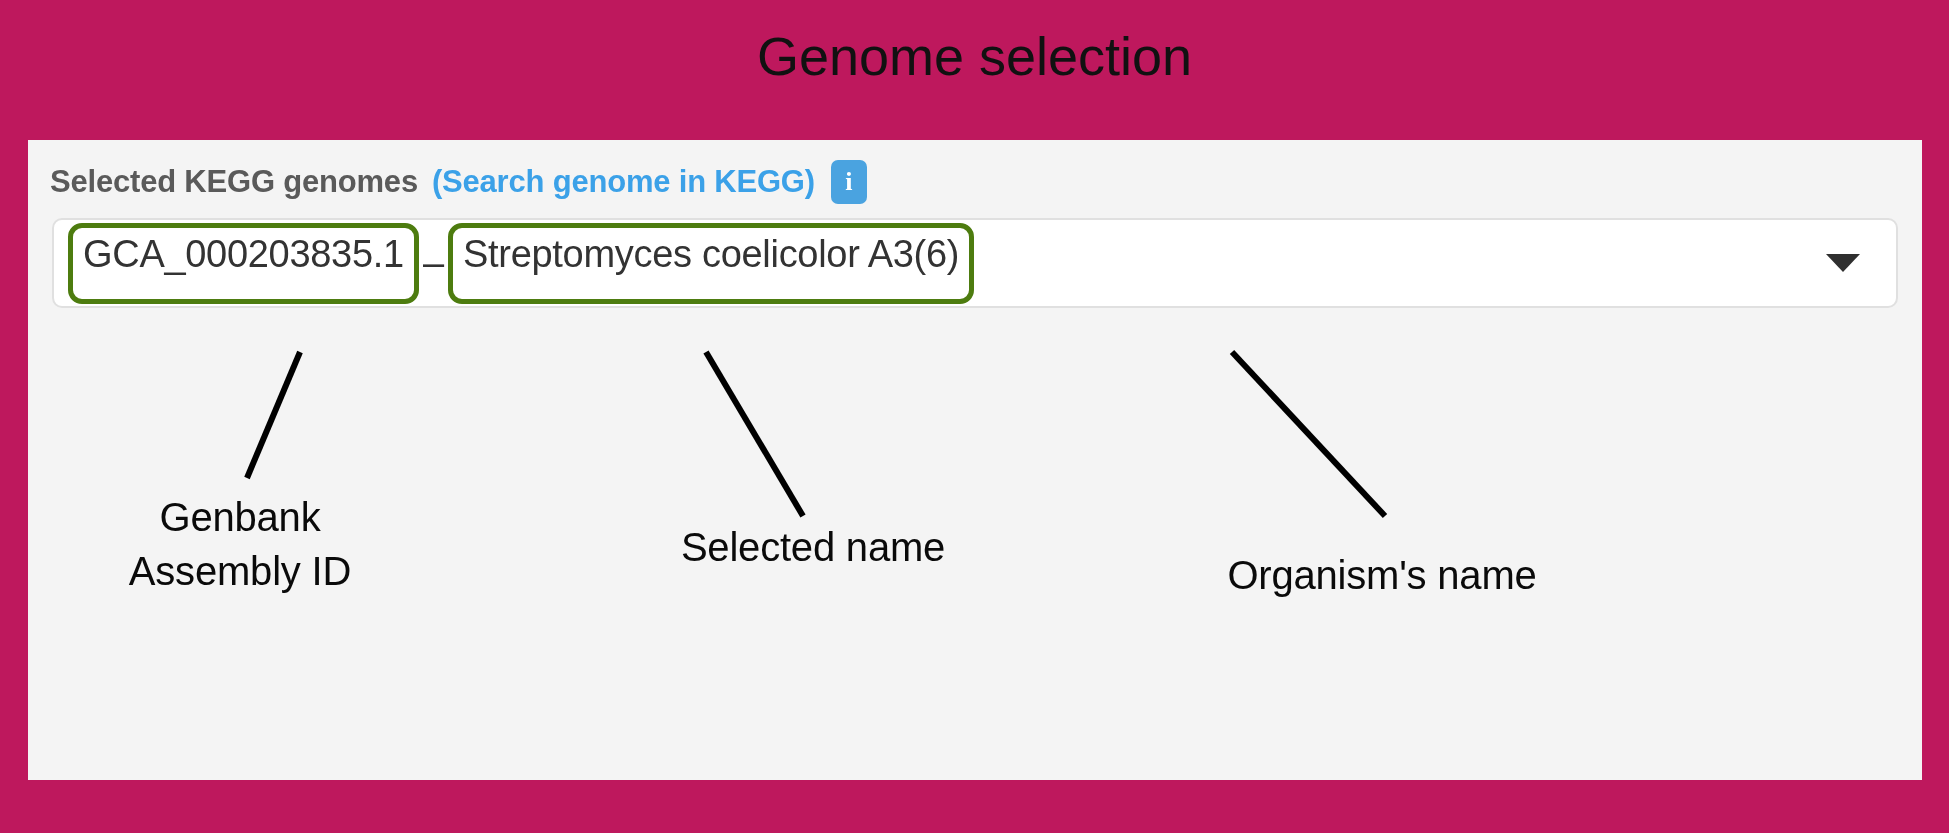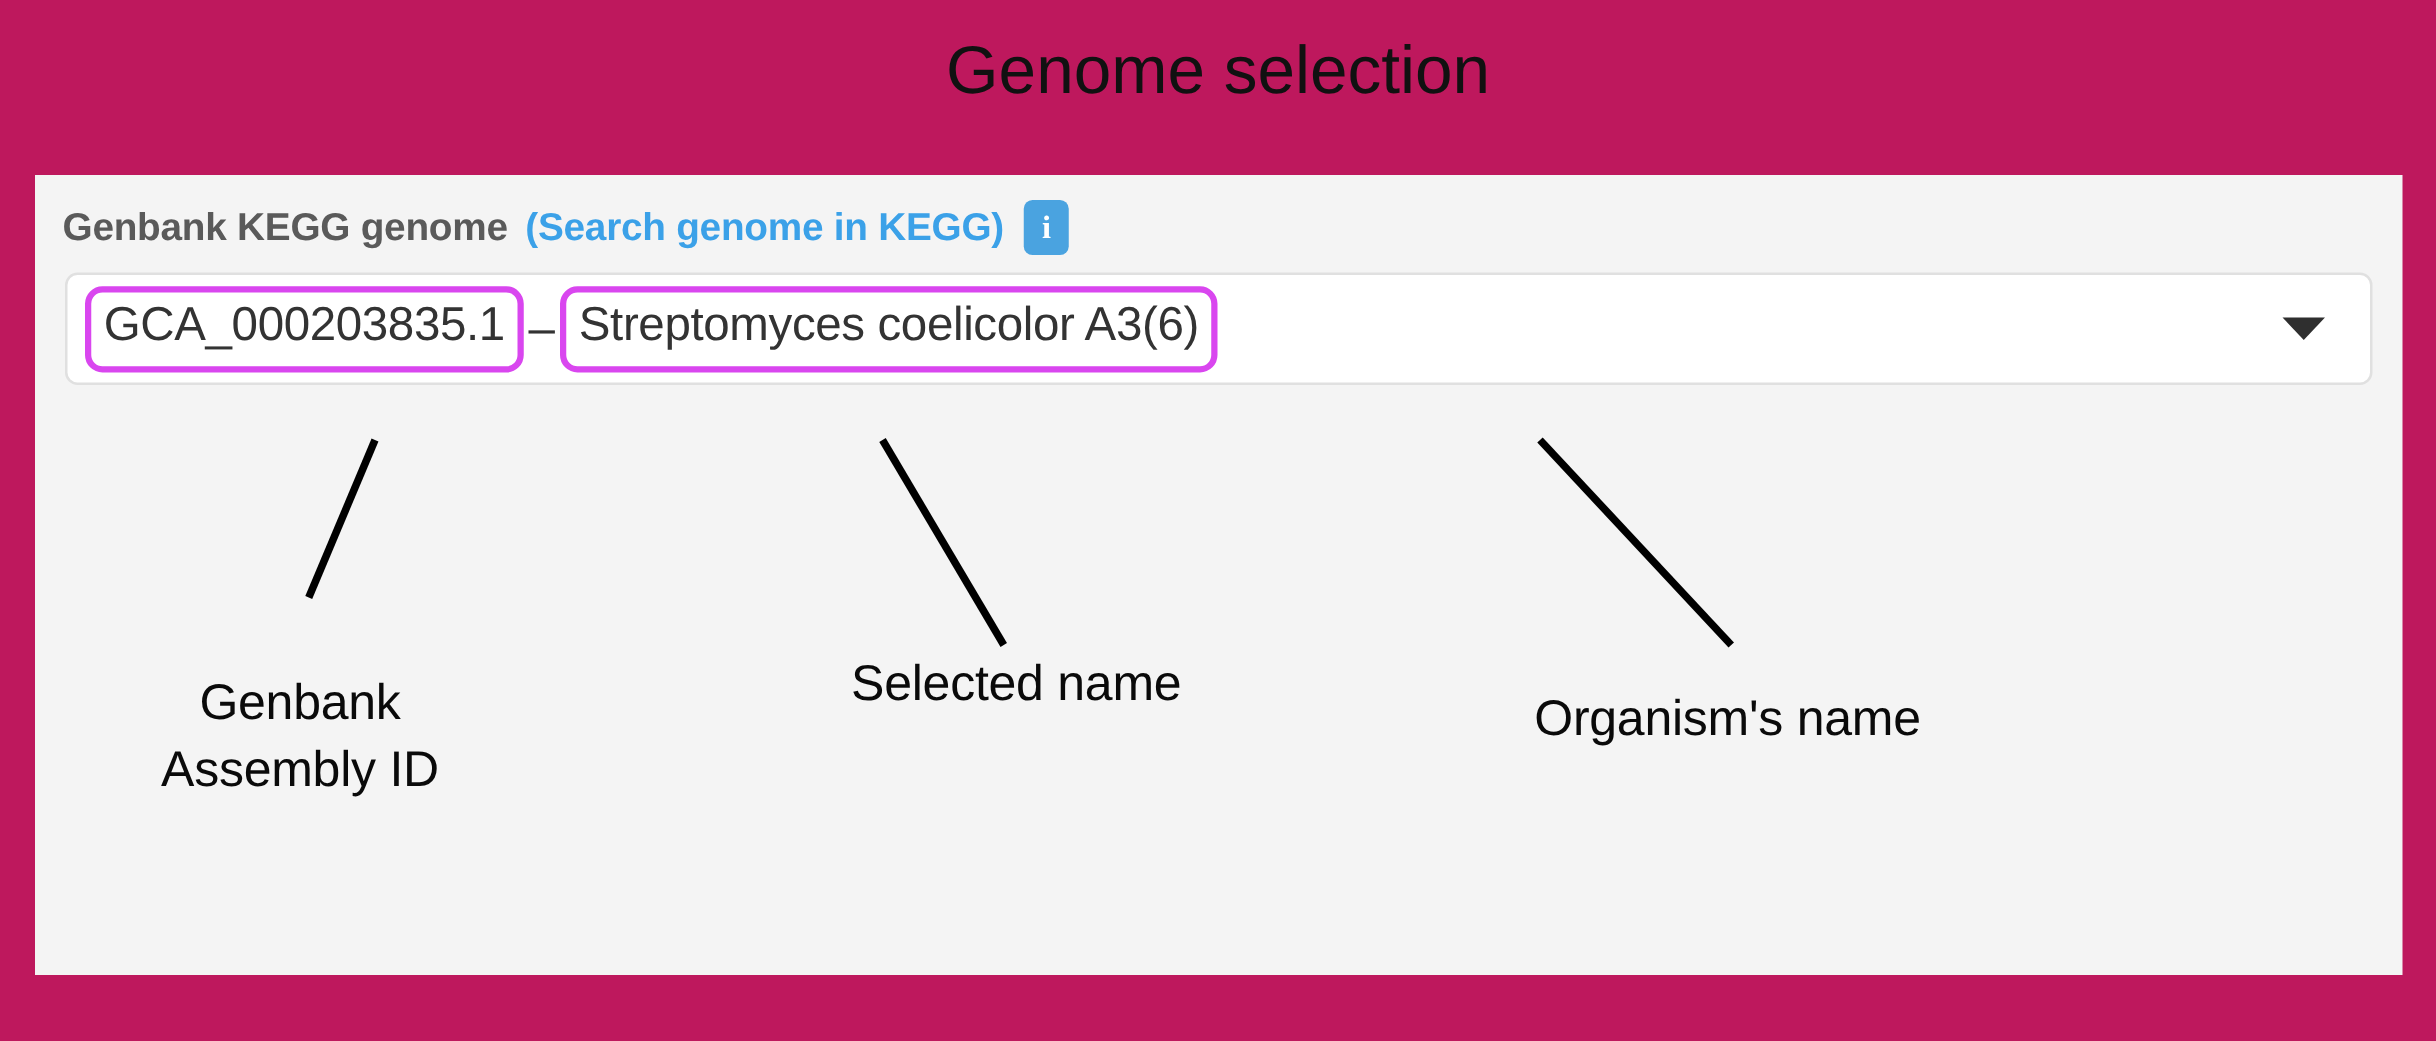--- a/index.html
+++ b/index.html
@@ -112,23 +112,23 @@
     color: #333333;
     letter-spacing: -0.3px;
   }
   .sv-dash {
     font-size: 38px;
     color: #333333;
     padding: 0 4px;
   }
   
   .hl {
-    border: 5px solid #d946ef;
+    border: 5px solid #4d7c0f;
     border-radius: 14px;
-    padding: 3px 10px 10px 10px;
+    padding: 3px 10px 22px 10px;
     display: inline-block;
     line-height: 46px;
     background: transparent;
   }
   .select-arrow {
     position: absolute;
     right: 36px;
     top: 50%;
     transform: translateY(-50%);
     width: 0;
@@ -150,35 +150,35 @@
   }
   .anno-label {
     position: absolute;
     font-size: 40px;
     color: #0a0a0a;
     line-height: 54px;
     text-align: center;
     white-space: pre-line;
     letter-spacing: -0.2px;
   }
-  #anno-genbank  { left: 110px; top: 490px; width: 260px; margin-top: 45px; }
+  #anno-genbank  { left: 110px; top: 490px; width: 260px; }
   #anno-assembly { left: 618px; top: 520px; width: 390px; }
   #anno-organism { left: 1172px; top: 548px; width: 420px; }
 </style>
 </head>
 <body>
 
 <div id="screen">
 
   <div class="page-title">Genome selection</div>
 
   <div class="panel">
 
     <div class="label-row">
-      <span class="label-main">Genbank KEGG genome</span>
+      <span class="label-main">Selected KEGG genomes</span>
       <a class="label-link">(Search genome in KEGG)</a>
       <span class="info-icon">i</span>
     </div>
 
     <div class="select-box">
       <div class="select-value">
         <span class="sv-text hl">GCA_000203835.1</span>
         <span class="sv-dash">–</span>
         <span class="sv-text hl">Streptomyces coelicolor A3(6)</span>
       </div>

